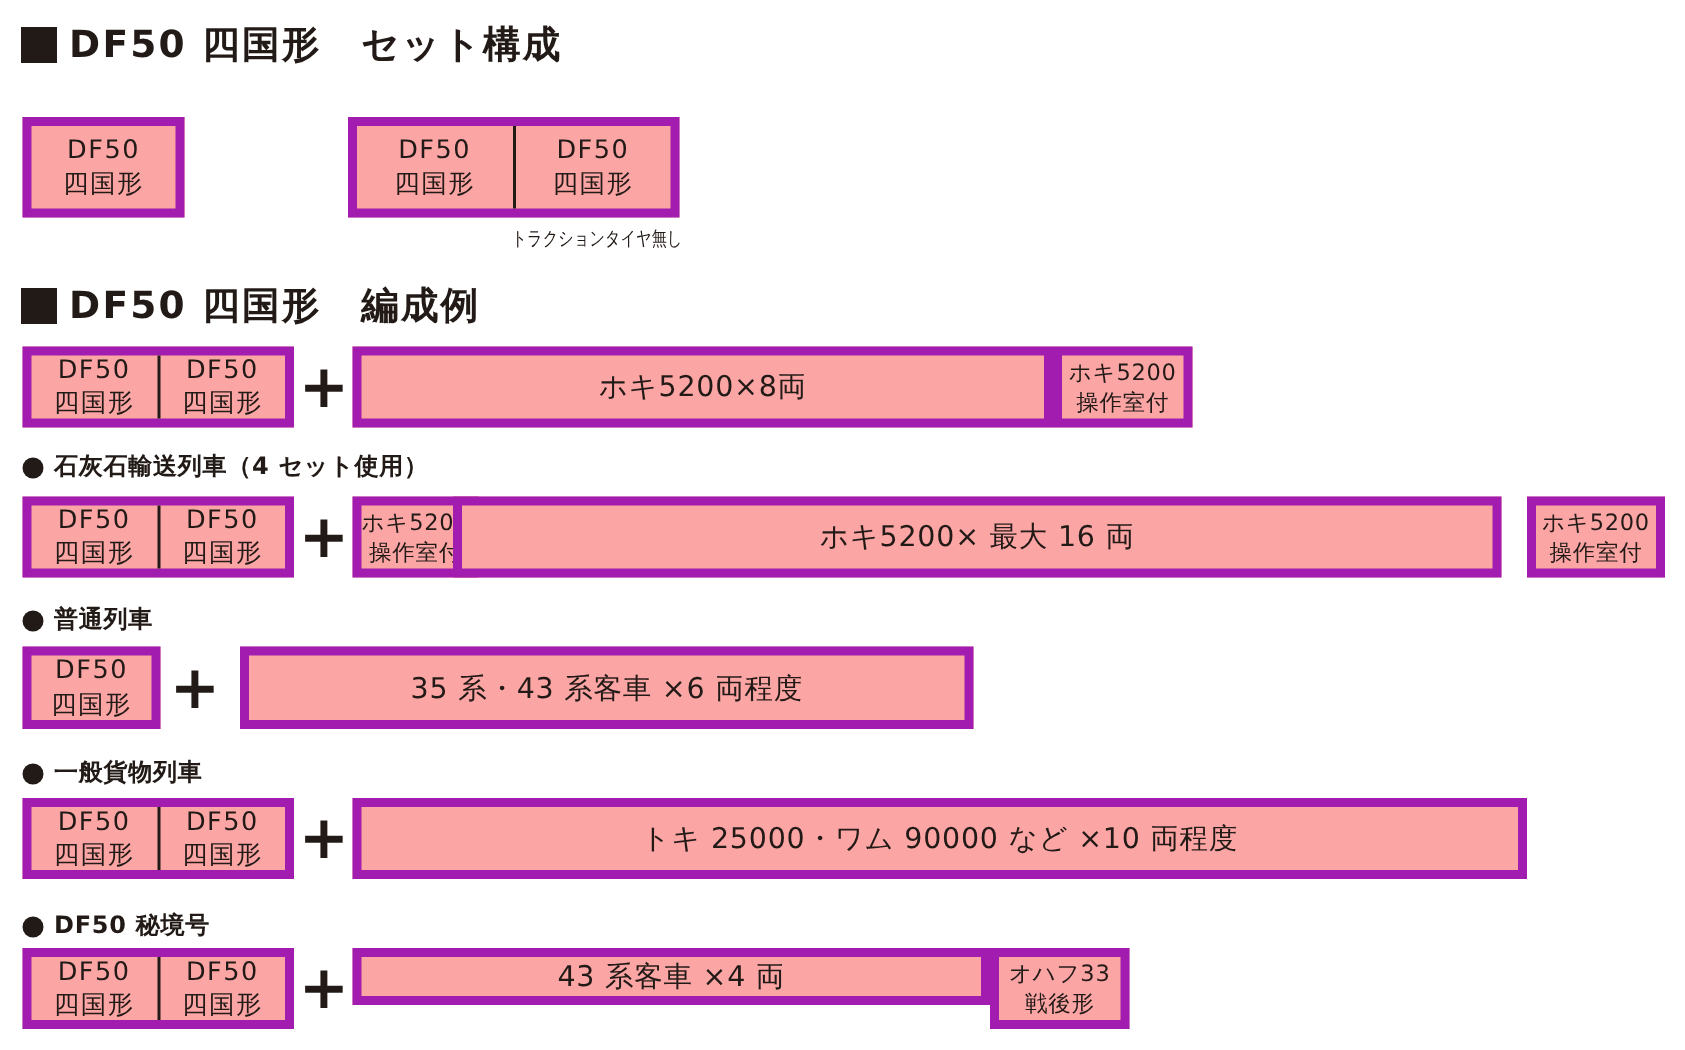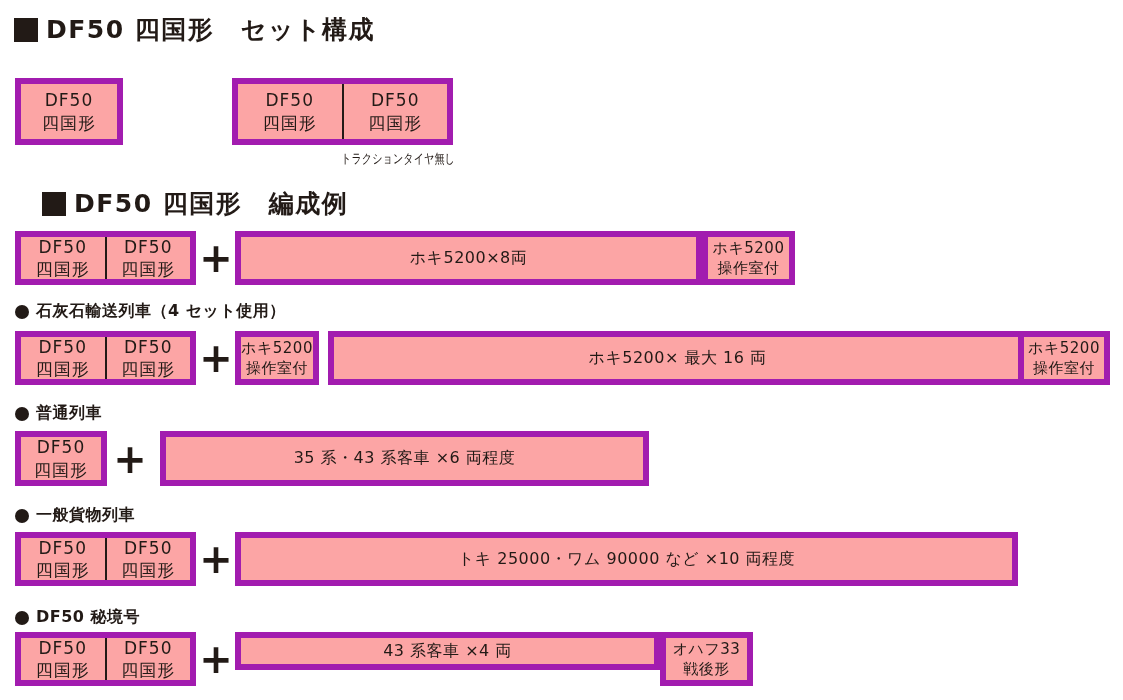--- a/index.html
+++ b/index.html
@@ -23,21 +23,21 @@
     box-sizing:border-box;display:flex;align-items:center;justify-content:center;
     text-align:center;
   }
   .pairbox{padding:0;align-items:stretch;}
   .cell{
     flex:1 1 0;display:flex;flex-direction:column;align-items:center;justify-content:center;
   }
   .cell + .cell{border-left:2px solid #221a16;}
   .loco-text{font-size:17px;font-weight:500;line-height:1.32;letter-spacing:1px;}
   .two-line{font-size:15px;font-weight:500;line-height:1.35;letter-spacing:0.5px;}
-  .wide-label{font-size:16px;font-weight:500;letter-spacing:0.5px;white-space:nowrap;}
+  .wide-label{font-size:19px;font-weight:500;letter-spacing:0.5px;white-space:nowrap;}
   .plus{
     position:absolute;display:flex;align-items:center;justify-content:center;
     font-size:40px;font-weight:600;line-height:1;
   }
   .note{
     position:absolute;font-size:13px;font-weight:500;text-align:center;white-space:nowrap;
     transform:scaleX(0.78);transform-origin:center top;
   }
   span{display:block;}
 </style>
@@ -62,21 +62,21 @@
     <span>四国形</span>
   </div>
   <div class="cell loco-text">
     <span>DF50</span>
     <span>四国形</span>
   </div>
 </div>
 
 <div class="note" style="left:308px;top:150px;width:180px;">トラクションタイヤ無し</div>
 
-<div class="title" style="left:14px;top:187px;margin-left:28px;">
+<div class="title" style="left:14px;top:187px;">
   <div class="marker"></div>
   <div>DF50 四国形　編成例</div>
 </div>
 
 <div class="box pairbox" style="left:15px;top:231px;width:181px;height:54px;">
   <div class="cell loco-text">
     <span>DF50</span>
     <span>四国形</span>
   </div>
   <div class="cell loco-text">
@@ -109,21 +109,21 @@
     <span>四国形</span>
   </div>
 </div>
 <div class="plus" style="left:198px;top:331px;width:36px;height:54px;">+</div>
 <div class="box" style="left:235px;top:331px;width:84px;height:54px;">
   <div class="two-line">
     <span>ホキ5200</span>
     <span>操作室付</span>
   </div>
 </div>
-<div class="box" style="left:328px;top:331px;width:699px;height:54px;">
+<div class="box" style="left:302px;top:331px;width:699px;height:54px;">
   <div class="wide-label">ホキ5200× 最大 16 両</div>
 </div>
 <div class="box" style="left:1018px;top:331px;width:92px;height:54px;">
   <div class="two-line">
     <span>ホキ5200</span>
     <span>操作室付</span>
   </div>
 </div>
 
 <div class="row-label" style="left:15px;top:403px;">

